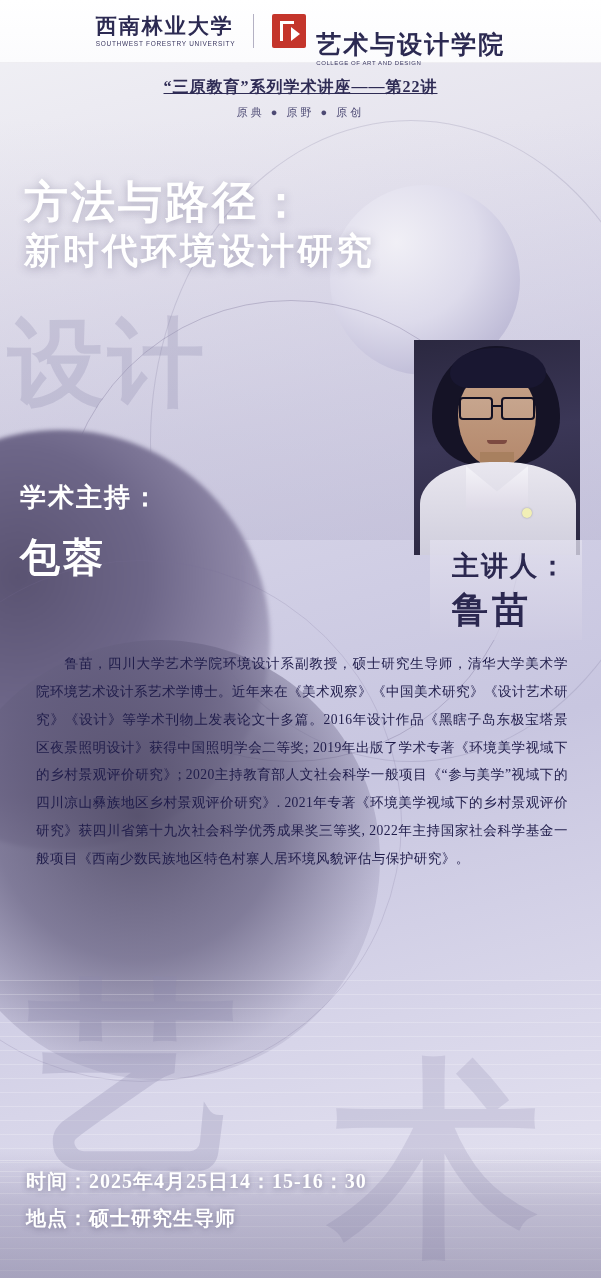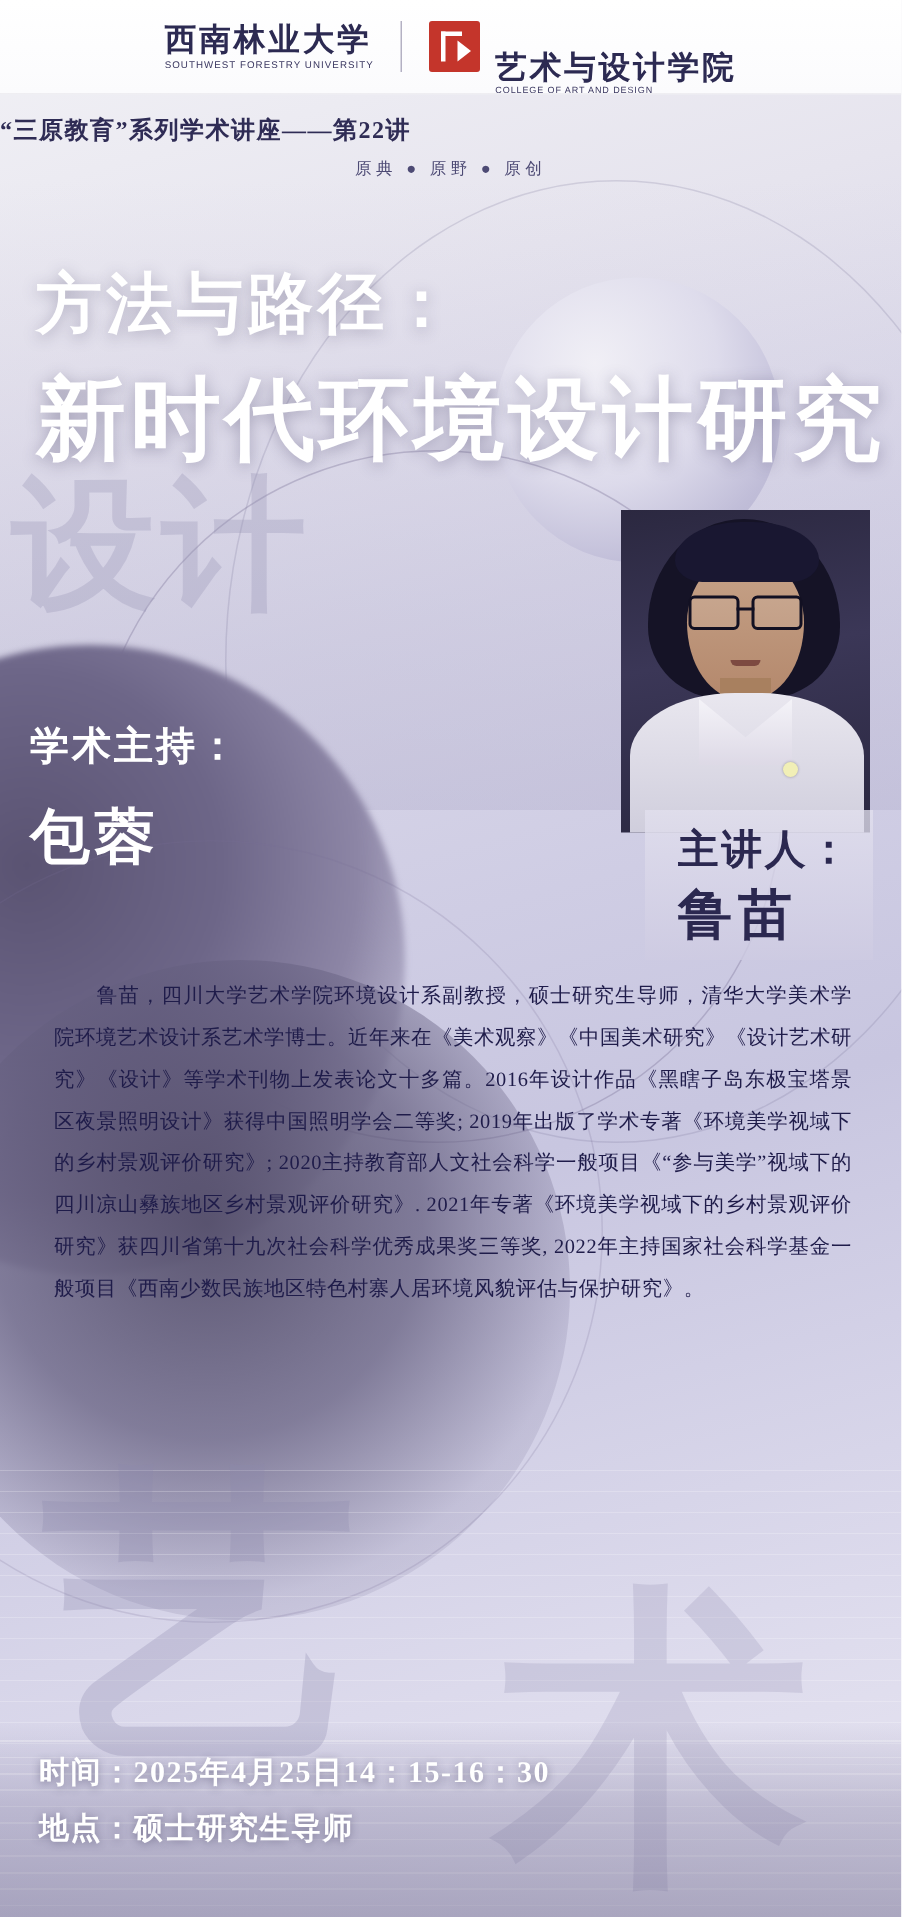--- a/index.html
+++ b/index.html
@@ -144,44 +144,45 @@
     position: absolute;
     right: 6px; bottom: 7px;
     width: 0; height: 0;
     border-left: 9px solid #fff;
     border-top: 7px solid transparent;
     border-bottom: 7px solid transparent;
   }
   .logo2-cn {
     font-family: "Liberation Serif", serif;
     font-weight: bold;
-    font-size: 21px;
+    font-size: 25px;
     color: #2c2a52;
     letter-spacing: 2px;
     line-height: 1.05;
     margin-top: 36px;
   }
   .logo2-en {
     font-size: 6px;
     color: #3a3760;
     letter-spacing: 0.6px;
     margin-top: 2px;
   }
 
   
   .series {
     position: relative;
     z-index: 5;
-    text-align: left;
+    text-align: center;
     margin-top: 14px;
     color: #2f2c55;
     font-family: "Liberation Serif", serif;
     font-weight: bold;
     font-size: 16px;
     letter-spacing: 1px;
+    text-decoration: underline;
   }
   .series-sub {
     position: relative;
     z-index: 5;
     text-align: center;
     margin-top: 7px;
     color: #4d4a74;
     font-size: 11px;
     letter-spacing: 3px;
   }
@@ -194,21 +195,21 @@
   }
   .title-line {
     font-family: "Liberation Serif", serif;
     font-weight: bold;
     color: #ffffff;
     letter-spacing: 3px;
     text-shadow: 0 2px 10px rgba(60,54,92,0.35);
     line-height: 1.12;
   }
   .title-l1 { font-size: 44px; }
-  .title-l2 { font-size: 60px; margin-top: 20px; }
+  .title-l2 { font-size: 36px; margin-top: 4px; }
   .title-l3 { font-size: 44px; margin-top: 4px; }
 
   
   .host-label {
     position: absolute;
     left: 20px; top: 480px;
     z-index: 6;
     font-family: "Liberation Serif", serif;
     font-weight: bold;
     font-size: 26px;

